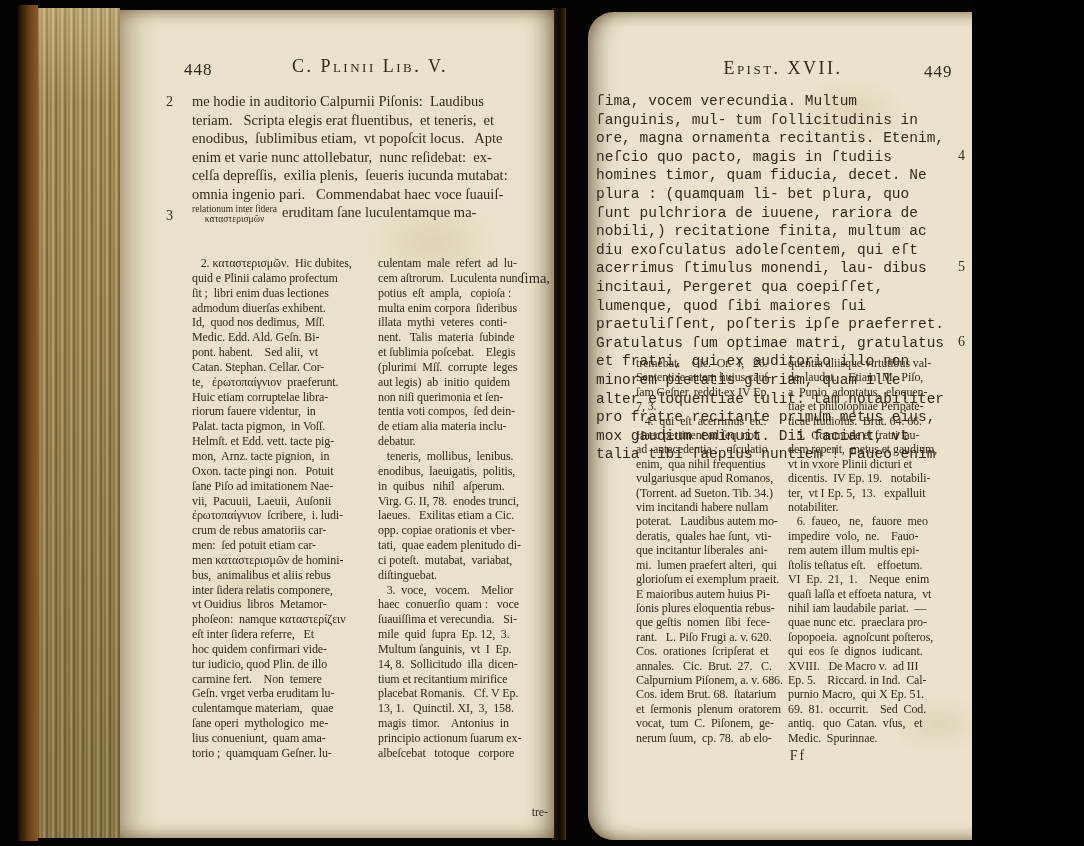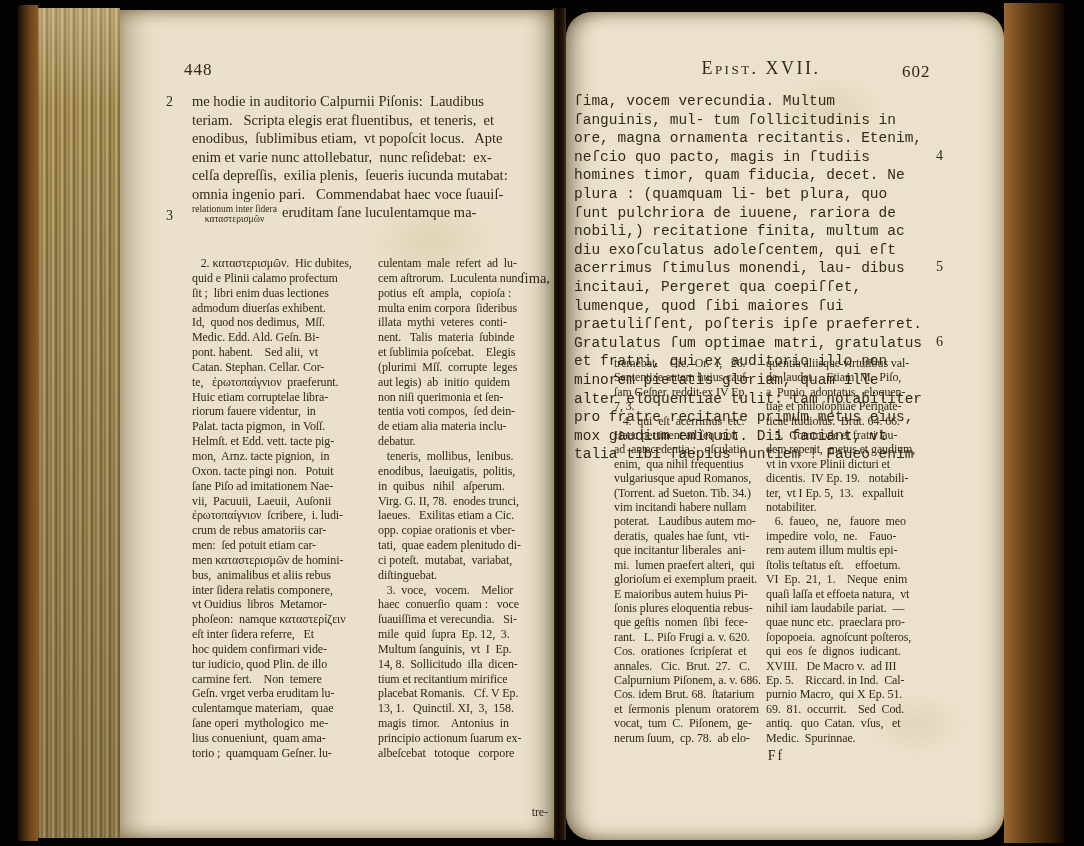--- a/index.html
+++ b/index.html
@@ -1,37 +1,37 @@
 <!DOCTYPE html>
 <html><head>
 <meta charset="utf-8">
 <style>
   html,body{margin:0;padding:0;background:#000;}
-  .photo{position:relative;width:1084px;height:846px;background:#040302;overflow:hidden;
+  .photo{position:relative;width:972px;height:846px;background:#040302;overflow:hidden;
          font-family:"Liberation Serif","DejaVu Serif",serif;color:#33281a;}
   
   .spine-left{position:absolute;left:18px;top:5px;width:20px;height:836px;
     background:linear-gradient(90deg,#1c0f04,#6b4419 60%,#8a5a25);border-radius:3px 0 0 2px;}
   .fore-edge{position:absolute;left:38px;top:8px;width:82px;height:830px;
     background:
       linear-gradient(180deg,rgba(255,240,200,.25),rgba(0,0,0,0) 12%,rgba(0,0,0,.15) 90%),
       repeating-linear-gradient(90deg,#6e5a30 0px,#b69e62 2px,#8d7542 4px,#c9b379 6px,#7a653a 9px);}
   .gutter{position:absolute;left:552px;top:8px;width:14px;height:832px;
     background:linear-gradient(90deg,#33240f,#0e0905 45%,#241708 80%,#4a3517);}
   .spine-right{position:absolute;left:1004px;top:3px;width:60px;height:840px;
     background:linear-gradient(90deg,#9a6830,#5d3a14 40%,#2a1706 85%,#120a03);border-radius:0 4px 4px 0;}
   .page{position:absolute;background:#e9e1c9;}
   .page-left{left:120px;top:10px;width:434px;height:828px;
     background:
       radial-gradient(ellipse 90px 60px at 72% 28%,rgba(175,140,80,.16),rgba(0,0,0,0) 70%),
       radial-gradient(ellipse 60px 40px at 30% 70%,rgba(160,130,80,.12),rgba(0,0,0,0) 70%),
       #e9e1c9;
     box-shadow:inset 22px 0 28px -14px rgba(110,90,50,.55), inset -16px 0 22px -10px rgba(70,50,25,.6),
                inset 0 10px 14px -8px rgba(120,100,60,.5), inset 0 -10px 14px -8px rgba(120,100,60,.5);}
-  .page-right{left:566px;top:12px;width:438px;height:828px;
+  .page-right{left:588px;top:12px;width:438px;height:828px;
     background:
       radial-gradient(ellipse 80px 50px at 60% 12%,rgba(175,140,80,.15),rgba(0,0,0,0) 70%),
       radial-gradient(ellipse 70px 45px at 80% 86%,rgba(160,130,80,.13),rgba(0,0,0,0) 70%),
       #eae2cb;
     box-shadow:inset 16px 0 22px -10px rgba(70,50,25,.6), inset -14px 0 20px -10px rgba(110,90,50,.5),
                inset 0 10px 14px -8px rgba(120,100,60,.5), inset 0 -10px 14px -8px rgba(120,100,60,.5);border-radius:26px;}
   
   .hdr-num{position:absolute;font-size:17px;letter-spacing:1px;}
   .running-title{position:absolute;text-align:center;font-variant:small-caps;
     font-size:18px;letter-spacing:2.5px;}
@@ -53,20 +53,21 @@
 
 <div class="photo">
 
   <div class="spine-left"></div>
   <div class="fore-edge"></div>
   <div class="gutter"></div>
   <div class="spine-right"></div>
 
   <div class="page page-left">
     <div class="hdr-num" style="left:64px;top:50px;">448</div>
+    <div class="running-title" style="left:72px;top:46px;width:356px;">C. Plinii Lib. V.</div>
 
     <div class="margin-num" style="left:46px;top:84px;">2</div>
     <div class="margin-num" style="left:46px;top:198px;">3</div>
 
     <div class="main-text" style="left:72px;top:82px;width:358px;">
       <div class="ln">me hodie in auditorio Calpurnii Piſonis:  Laudibus</div>
       <div class="ln">teriam.   Scripta elegis erat fluentibus,  et teneris,  et
 enodibus,  ſublimibus etiam,  vt popoſcit locus.   Apte
 enim et varie nunc attollebatur,  nunc reſidebat:  ex-
 celſa depreſſis,  exilia plenis,  ſeueris iucunda mutabat:
@@ -141,21 +142,21 @@
 placebat Romanis.   Cf. V Ep.
 13, 1.   Quinctil. XI,  3,  158.
 magis  timor.    Antonius  in
 principio actionum ſuarum ex-
 albeſcebat   totoque   corpore</div>
     <div class="comm-col catchline" style="left:250px;top:751px;width:178px;">tre-</div>
   </div>
 
   <div class="page page-right rp">
     <div class="running-title" style="left:30px;top:46px;width:330px;">Epist. XVII.</div>
-    <div class="hdr-num" style="left:336px;top:50px;">602</div>
+    <div class="hdr-num" style="left:336px;top:50px;">449</div>
 
     <div class="margin-num" style="left:370px;top:136px;">4</div>
     <div class="margin-num" style="left:370px;top:247px;">5</div>
     <div class="margin-num" style="left:370px;top:322px;">6</div>
 
     <div class="main-text ln" style="left:8px;top:80px;width:356px;line-height:18.6px;font-family:Liberation Mono, monospace;">ſima,  vocem verecundia.    Multum ſanguinis,  mul-
 tum ſollicitudinis in ore,  magna ornamenta recitantis.
 Etenim,  neſcio quo pacto,  magis in ſtudiis homines
 timor,  quam fiducia,  decet.  Ne plura :  (quamquam li-
 bet plura,  quo ſunt pulchriora de iuuene,  rariora de

